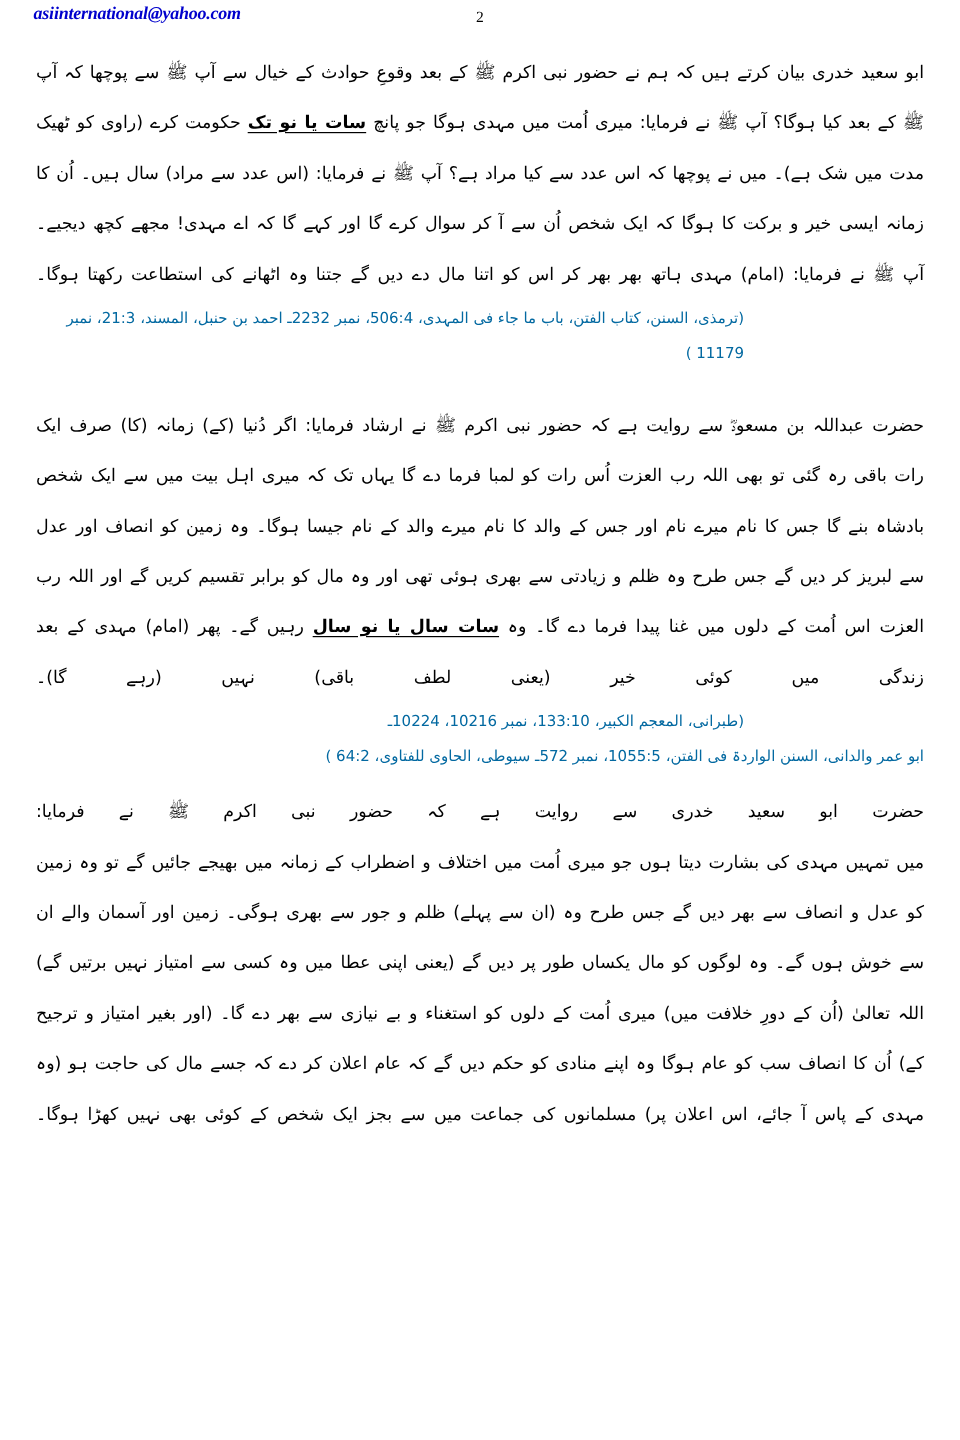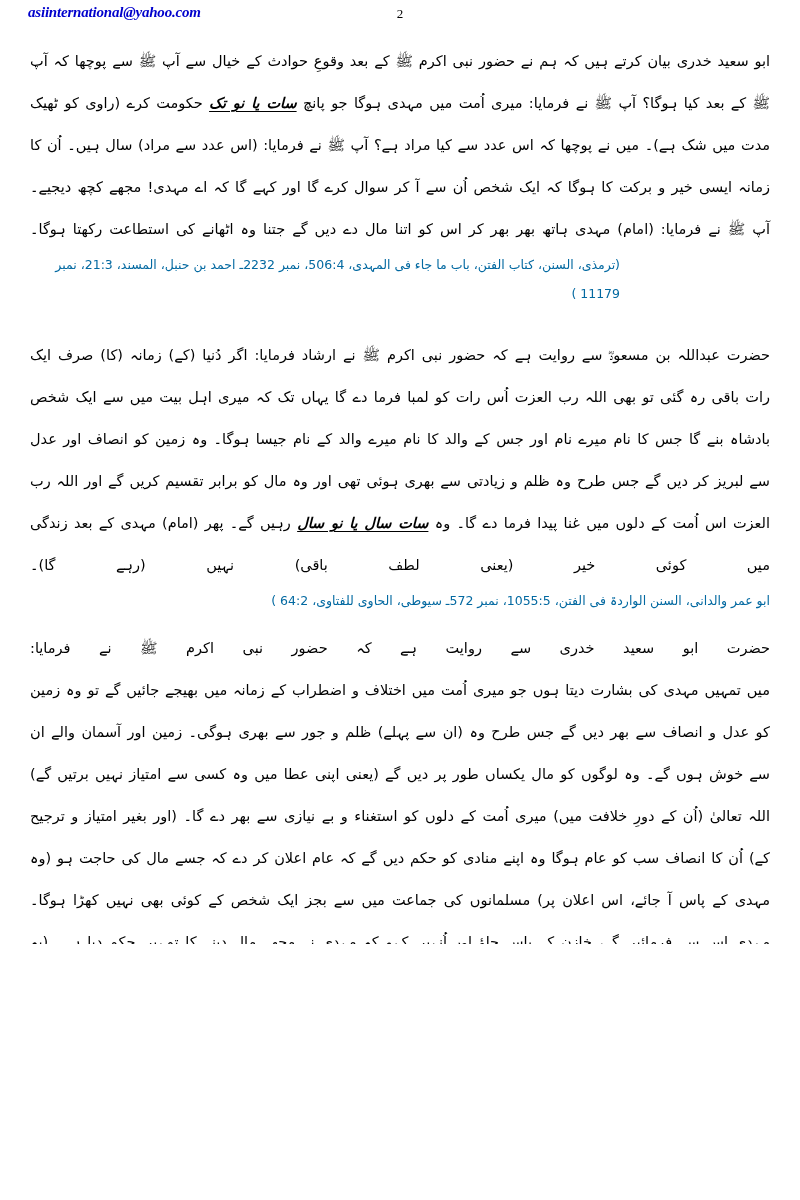--- a/index.html
+++ b/index.html
@@ -114,21 +114,20 @@
     word-spacing: 1px;
   }
   .para-gap { height: 26px; }
   .para-gap-sm { height: 12px; }
 
   .hd-inline { font-weight: normal; }
   .emph-ul {
     font-weight: bold;
     text-decoration: underline;
     text-underline-offset: 3px;
-    font-style: italic;
   }
 
   .cite {
     font-family: "DejaVu Sans", sans-serif;
     font-size: 12.5px;
     line-height: 29px;
     color: #0369a1;
     direction: rtl;
     unicode-bidi: plaintext;
     text-align: right;
@@ -156,20 +155,21 @@
     </div>
 
     <div class="cite indent-1">(ترمذی، السنن، کتاب الفتن، باب ما جاء فی المہدی، 506:4، نمبر 2232ـ احمد بن حنبل، المسند، 21:3، نمبر 11179 )</div>
 
     <div class="para-gap"></div>
 
     <div class="para">
       <span class="hd-inline">حضرت عبداللہ بن مسعودؓ سے روایت ہے</span><span> کہ حضور نبی اکرم </span><span>ﷺ</span><span> نے ارشاد فرمایا: اگر دُنیا (کے) زمانہ (کا) صرف ایک رات باقی رہ گئی تو بھی اللہ رب العزت اُس رات کو لمبا فرما دے گا یہاں تک کہ میری اہل بیت میں سے ایک شخص بادشاہ بنے گا جس کا نام میرے نام اور جس کے والد کا نام میرے والد کے نام جیسا ہوگا۔ وہ زمین کو انصاف اور عدل سے لبریز کر دیں گے جس طرح وہ ظلم و زیادتی سے بھری ہوئی تھی اور وہ مال کو برابر تقسیم کریں گے اور اللہ رب العزت اس اُمت کے دلوں میں غنا پیدا فرما دے گا۔ وہ </span><span class="emph-ul">سات سال یا نو سال</span><span> رہیں گے۔ پھر (امام) مہدی کے بعد زندگی میں کوئی خیر (یعنی لطف باقی) نہیں (رہے گا)۔</span>
     </div>
 
+    <div class="cite indent-1">(طبرانی، المعجم الکبیر، 133:10، نمبر 10216، 10224ـ</div>
     <div class="cite indent-2">ابو عمر والدانی، السنن الواردۃ فی الفتن، 1055:5، نمبر 572ـ سیوطی، الحاوی للفتاوی، 64:2 )</div>
 
     <div class="para-gap-sm"></div>
 
     <div class="para lead-indent">
       <span class="hd-inline">حضرت ابو سعید خدری سے روایت ہے</span><span> کہ حضور نبی اکرم </span><span>ﷺ</span><span> نے فرمایا:</span>
     </div>
 
     <div class="para">میں تمہیں مہدی کی بشارت دیتا ہوں جو میری اُمت میں اختلاف و اضطراب کے زمانہ میں بھیجے جائیں گے تو وہ زمین کو عدل و انصاف سے بھر دیں گے جس طرح وہ (ان سے پہلے) ظلم و جور سے بھری ہوگی۔ زمین اور آسمان والے ان سے خوش ہوں گے۔ وہ لوگوں کو مال یکساں طور پر دیں گے (یعنی اپنی عطا میں وہ کسی سے امتیاز نہیں برتیں گے) اللہ تعالیٰ (اُن کے دورِ خلافت میں) میری اُمت کے دلوں کو استغناء و بے نیازی سے بھر دے گا۔ (اور بغیر امتیاز و ترجیح کے) اُن کا انصاف سب کو عام ہوگا وہ اپنے منادی کو حکم دیں گے کہ عام اعلان کر دے کہ جسے مال کی حاجت ہو (وہ مہدی کے پاس آ جائے، اس اعلان پر) مسلمانوں کی جماعت میں سے بجز ایک شخص کے کوئی بھی نہیں کھڑا ہوگا۔ مہدی اس سے فرمائیں گے، خازن کے پاس جاؤ اور اُنہیں کہو کہ مہدی نے مجھے مال دینے کا تمہیں حکم دیا ہے۔ (یہ شخص خازن کے پاس پہنچے گا تو خازن اس سے کہے گا اپنے دامن (حسب تمنا) بھر لے۔ چنانچہ وہ (حسب خواہش) دامن بھر لے گا اور خزانے سے باہر لائے گا تو اسے (اپنے عمل پر) ندامت ہوگی اور (اپنے دل میں کہے گا: کیا) اُمت محمد ﷺ صاحبها الصلوٰۃ و السلام میں سب سے بڑھ کر لالچی اور حریص میں ہی ہوں کہ میرے ہی لیے وہ چیز نا کافی ہے جو دوسروں کے واسطے کافی و وافی ہے۔ (اس ندامت پر) وہ مال واپس کرنا چاہے گا گر اس سے یہ مال قبول نہیں کیا جائے گا اور کہہ دیا جائے گا کہ ہم دے دینے کے بعد واپس نہیں لیتے۔ (امام) مہدی عدل و انصاف اور احسان و</div>
 

